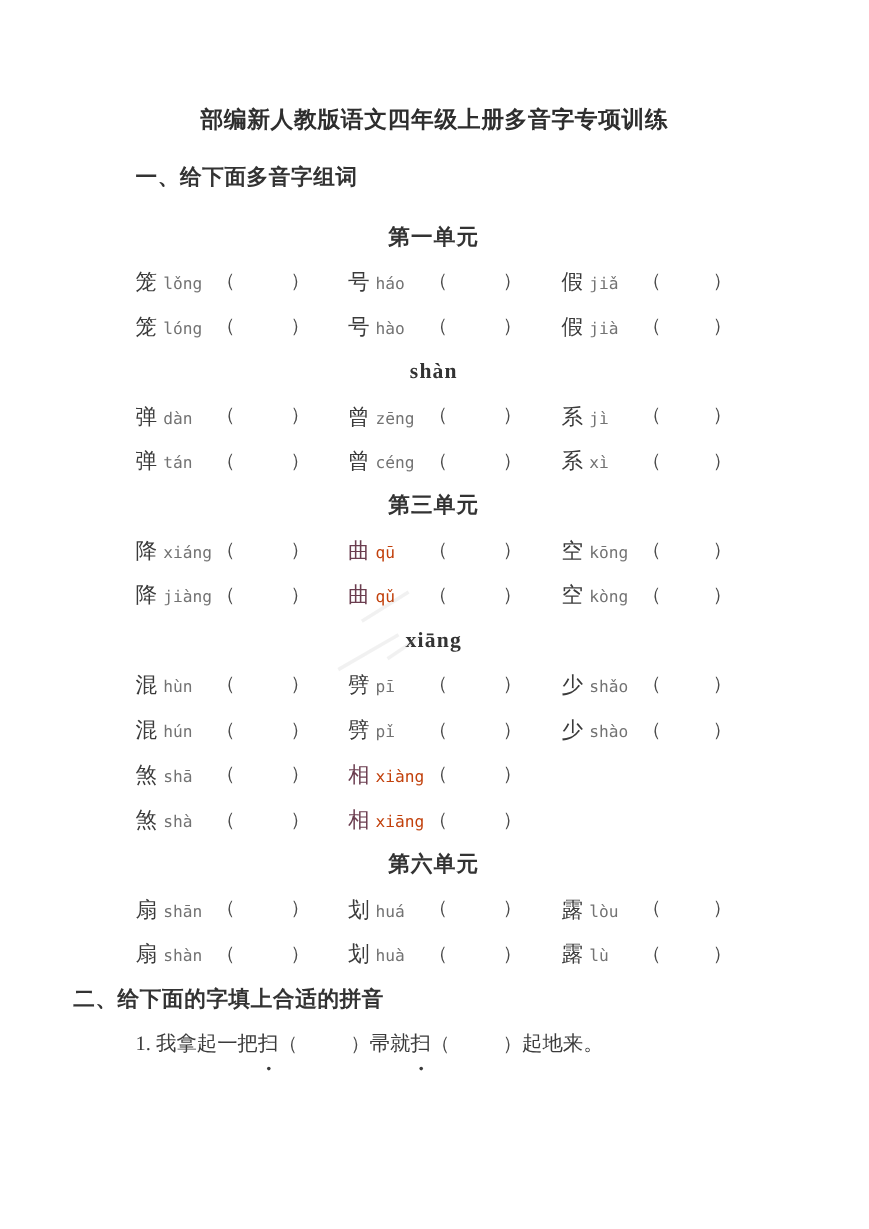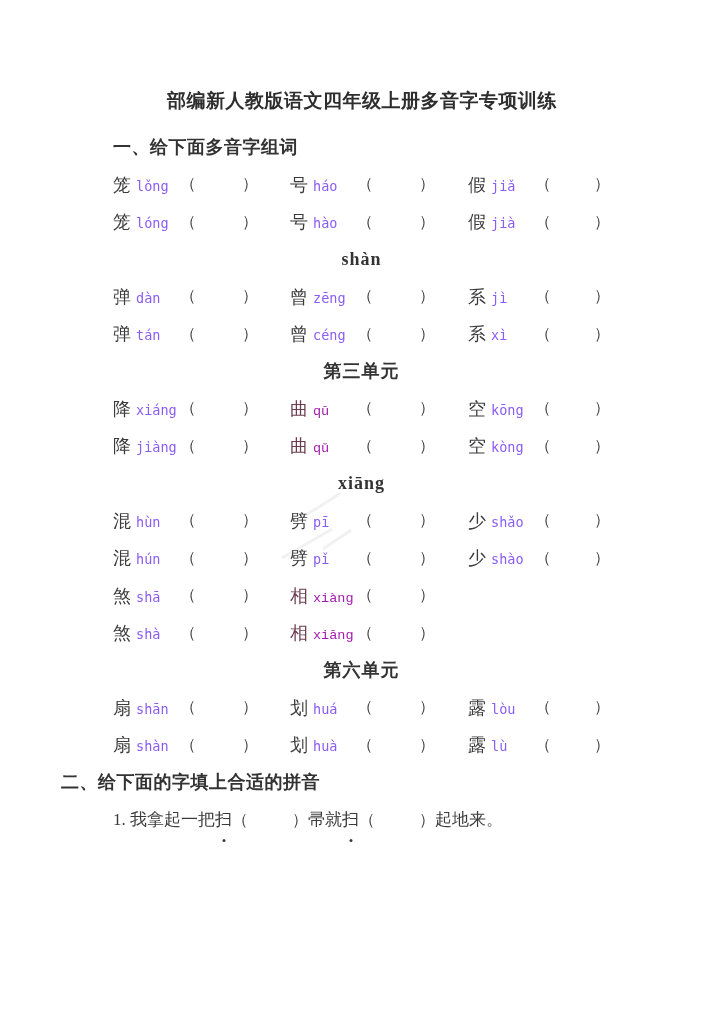--- a/index.html
+++ b/index.html
@@ -15,21 +15,21 @@
   .title{
     padding-top:88px;
     text-align:center;
     font-size:19px;
     font-weight:bold;
     color:#2e2e2e;
     letter-spacing:0.5px;
     height:26px;line-height:26px;
   }
   .sec-heading{
-    margin:18px 0 4px 113px;
+    margin:18px 0 17px 113px;
     font-size:18px;
     font-weight:bold;
     color:#333333;
     height:30px;line-height:30px;
     letter-spacing:0.5px;
   }
   .sec-heading.second{margin:0 0 0 61px;height:37px;line-height:37px;}
 
   #units{margin:4px 0 0 113px;}
   .unit-name{
@@ -44,22 +44,22 @@
   .entry-row{
     height:37.5px;
     display:grid;
     grid-template-columns:177px 178px 142px;
     align-items:center;
   }
   .entry{display:flex;align-items:center;white-space:nowrap;}
   .hzpy{display:inline-flex;align-items:baseline;gap:5px;min-width:67px;}
   .hz{font-size:18px;color:#3b3b3b;}
   .hz.accent{color:#6b3d4f;}
-  .py{font-family:"DejaVu Sans Mono",monospace;font-size:13.5px;color:#8b5cf6;}
-  .py.accent{color:#a21caf;font-family:Liberation Mono, monospace;}
+  .py{font-family:"DejaVu Sans Mono",monospace;font-size:13.5px;color:#737373;}
+  .py.accent{color:#c2410c;}
   .paren{font-size:16px;color:#4a4a4a;}
   .blank{display:inline-block;width:46px;height:1px;}
 
   .exercise{
     margin:0 0 0 113px;
     height:37.5px;line-height:37.5px;
     font-size:17px;
     color:#3b3b3b;
     white-space:nowrap;
   }
@@ -84,20 +84,21 @@
 <body>
 
 <div class="page">
 
   <div class="title">部编新人教版语文四年级上册多音字专项训练</div>
 
   <div class="sec-heading">一、给下面多音字组词</div>
 
   <div id="units">
       <div>
+        <div class="unit-name">第一单元</div>
         <div class="entry-row">
           <div class="entry">
             <span class="hzpy">
               <span class="hz">笼</span>
               <span class="py">lǒng</span>
             </span>
             <span class="paren">（</span>
             <span class="blank"></span>
             <span class="paren">）</span>
           </div>

